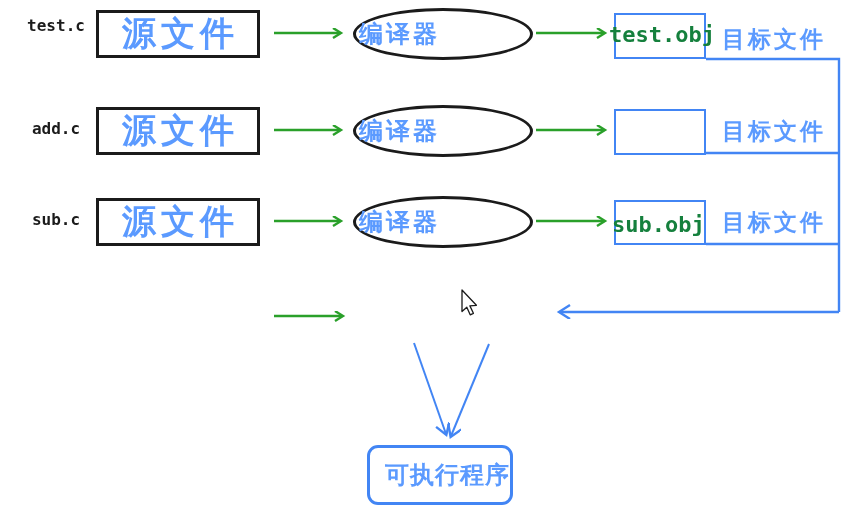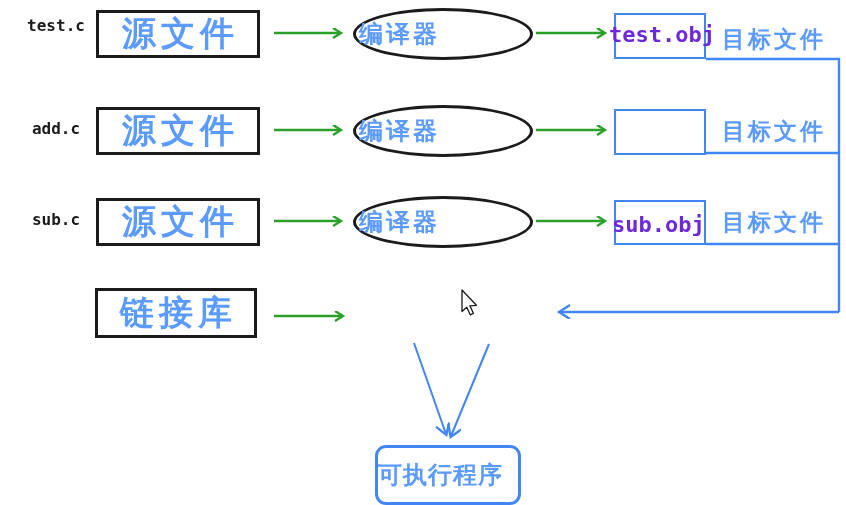--- a/index.html
+++ b/index.html
@@ -13,28 +13,28 @@
            display:flex;align-items:center;justify-content:center;}
   .lib-box{position:absolute;left:95px;top:288px;width:162px;height:50px;box-sizing:border-box;
            border:3px solid #1b1b1b;background:#ffffff;
            display:flex;align-items:center;justify-content:center;}
   .ellipse{position:absolute;width:180px;height:52px;box-sizing:border-box;
            border:3px solid #1b1b1b;border-radius:50%;background:#ffffff;
            display:flex;align-items:center;}
   .obj-box{position:absolute;left:614px;width:92px;box-sizing:border-box;
            border:2px solid #4285f4;background:transparent;}
   .obj-label{position:absolute;font-family:"DejaVu Sans Mono",monospace;font-weight:bold;
-             font-size:22px;color:#6d28d9;white-space:nowrap;}
+             font-size:22px;color:#15803d;white-space:nowrap;}
   .cjk{color:#5b9aff;font-weight:bold;white-space:nowrap;}
   .box-cjk{font-size:34px;letter-spacing:5px;padding-left:5px;}
   .ell-cjk{font-size:24px;letter-spacing:3px;padding-left:3px;}
   .target-label{position:absolute;font-size:23px;letter-spacing:3px;}
-  .exec-box{position:absolute;left:375px;top:445px;width:146px;height:60px;box-sizing:border-box;
+  .exec-box{position:absolute;left:367px;top:445px;width:146px;height:60px;box-sizing:border-box;
             border:3px solid #4285f4;border-radius:11px;background:#ffffff;
-            display:flex;align-items:center;justify-content:flex-start;}
+            display:flex;align-items:center;justify-content:flex-end;}
   .exec-box span{font-size:24px;letter-spacing:1px;}
   svg.layer{position:absolute;left:0;top:0;}
 </style>
 </head>
 <body>
 
 <div id="stage">
 
   <svg class="layer" width="846" height="505" viewBox="0 0 846 505">
     <defs>
@@ -91,23 +91,20 @@
   <div class="src-box" style="top:198px">
     <span class="cjk box-cjk">源文件</span>
   </div>
   <div class="ellipse" style="left:353px;top:196px">
     <span class="cjk ell-cjk">编译器</span>
   </div>
   <div class="obj-box" style="top:200px;height:45px"></div>
   <span class="obj-label" style="left:612px;top:212px">sub.obj</span>
   <span class="cjk target-label" style="left:722px;top:207px">目标文件</span>
 
-  <div class="lib-box">
-    <span class="cjk box-cjk">链接库</span>
-  </div>
 
   <div class="exec-box">
     <span class="cjk">可执行程序</span>
   </div>
 
   <svg class="layer" width="846" height="505" viewBox="0 0 846 505" style="pointer-events:none">
     <path d="M462 290 L462 311.5 L466.8 307.2 L470.2 314.8 L473.4 313.3 L469.9 305.9 L476.4 305.3 Z" fill="#ffffff" stroke="#1b1b1b" stroke-width="1.3" stroke-linejoin="round"></path>
   </svg>
 
 </div>

